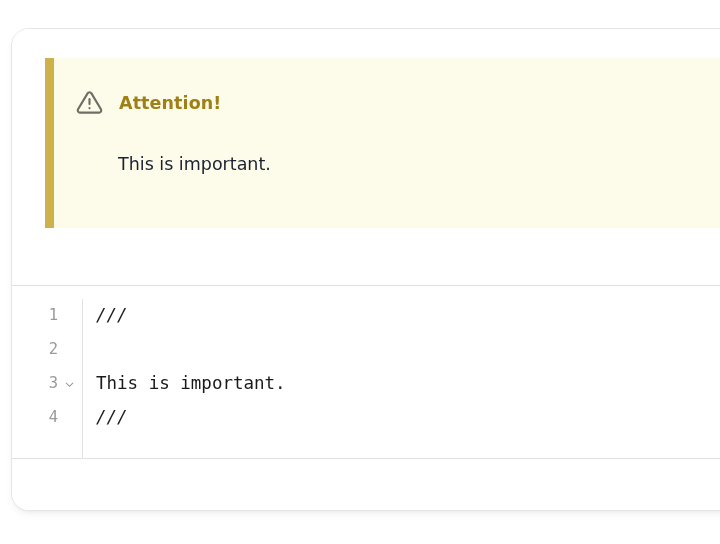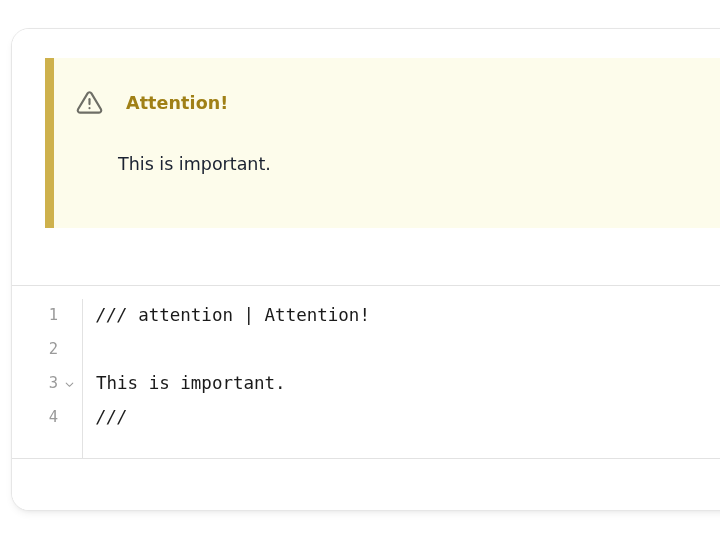--- a/index.html
+++ b/index.html
@@ -61,21 +61,21 @@
     border-left: 9px solid #ceb14c;
     box-sizing: border-box;
   }
 
   .admonition-title {
     position: absolute;
     left: 22px;
     top: 31px;
     display: flex;
     align-items: center;
-    gap: 23px;
+    gap: 16px;
   }
 
   .warn-icon {
     display: block;
     width: 27px;
     height: 27px;
     flex: 0 0 auto;
   }
 
   .admonition-title-text {
@@ -238,21 +238,21 @@
             </span>
           </div>
           <div class="gutter-row">
             <span class="gutter-num">4</span>
             <span class="fold-slot"></span>
           </div>
         </div>
 
         <div class="code-lines">
           <div class="code-row">
-            <span class="tok-fence">/// </span><span class="tok-plain">attention | Attention!</span>
+            <span class="tok-fence">/// </span>
           </div>
           <div class="code-row">
             <span class="tok-plain"></span>
           </div>
           <div class="code-row">
             <span class="tok-plain">This is important.</span>
           </div>
           <div class="code-row">
             <span class="tok-fence">///</span>
           </div>

